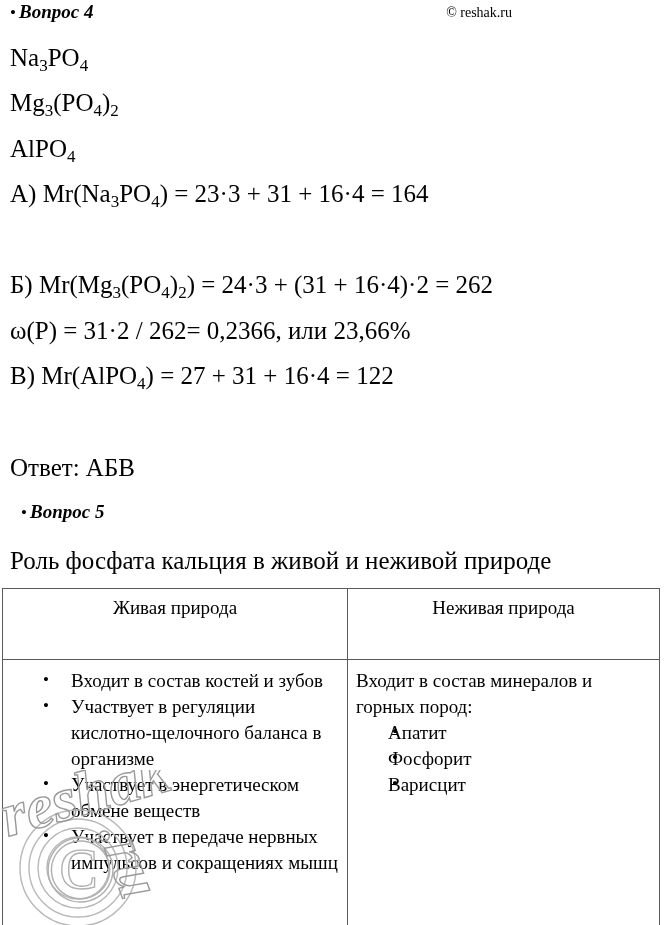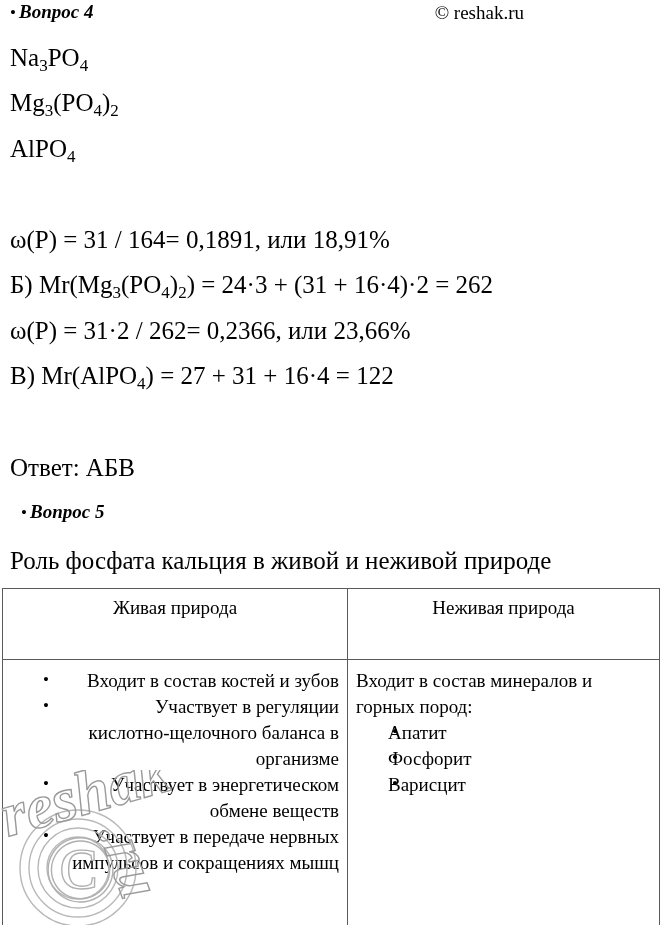--- a/index.html
+++ b/index.html
@@ -43,23 +43,23 @@
     line-height: 24px;
   }
   .q-bullet {
     font-style: normal;
     font-weight: normal;
     font-size: 17px;
     padding-right: 3px;
   }
   .copyright {
     position: absolute;
-    right: 8px;
+    right: 20px;
     top: 1px;
-    font-size: 19px;
+    font-size: 14px;
     line-height: 24px;
     white-space: nowrap;
     margin-left: 16px;
   }
 
   
   .line {
     position: absolute;
     left: 10px;
     font-size: 25px;
@@ -122,21 +122,21 @@
     padding: 8px 6px 0 8px;
     font-size: 19px;
     line-height: 26px;
   }
 
   ul.bullets {
     margin: 0;
     padding: 0;
     list-style: none;
   }
-  ul.bullets.left-list { padding: 8px 4px 0 0; text-align: right; }
+  ul.bullets.left-list { padding: 8px 4px 0 0; }
   ul.bullets.right-list { padding: 0 4px 0 0; }
 
   ul.bullets li {
     position: relative;
     font-size: 19px;
     line-height: 26px;
     padding-left: 68px;
     padding-right: 4px;
   }
   ul.bullets.right-list li { padding-left: 40px; }
@@ -192,22 +192,22 @@
     <div class="q-heading"><span class="q-bullet">•</span><span>Вопрос 4</span></div>
     <div class="copyright">© reshak.ru</div>
   </div>
 
   <div class="line" style="top:46px"><span>Na</span><sub>3</sub><span>PO</span><sub>4</sub></div>
 
   <div class="line" style="top:91px"><span>Mg</span><sub>3</sub><span>(PO</span><sub>4</sub><span>)</span><sub>2</sub></div>
 
   <div class="line" style="top:137px"><span>AlPO</span><sub>4</sub></div>
 
-
-  <div class="line" style="top:228px">ω(P) = 31 / 164= 0,1891, или 18,91%</div>
+  <div class="line" style="top:182px"><span>А) Mr(Na</span><sub>3</sub><span>PO</span><sub>4</sub><span>) = 23·3 + 31  + 16·4 = 164</span></div>
+
 
   <div class="line" style="top:273px"><span>Б) Mr(Mg</span><sub>3</sub><span>(PO</span><sub>4</sub><span>)</span><sub>2</sub><span>) = 24·3 + (31  + 16·4)·2 = 262</span></div>
 
   <div class="line" style="top:319px">ω(P) = 31·2 / 262= 0,2366, или 23,66%</div>
 
   <div class="line" style="top:364px"><span>В) Mr(AlPO</span><sub>4</sub><span>) = 27 + 31  + 16·4 = 122</span></div>
 
 
   <div class="line" style="top:456px">Ответ: АБВ</div>
 

